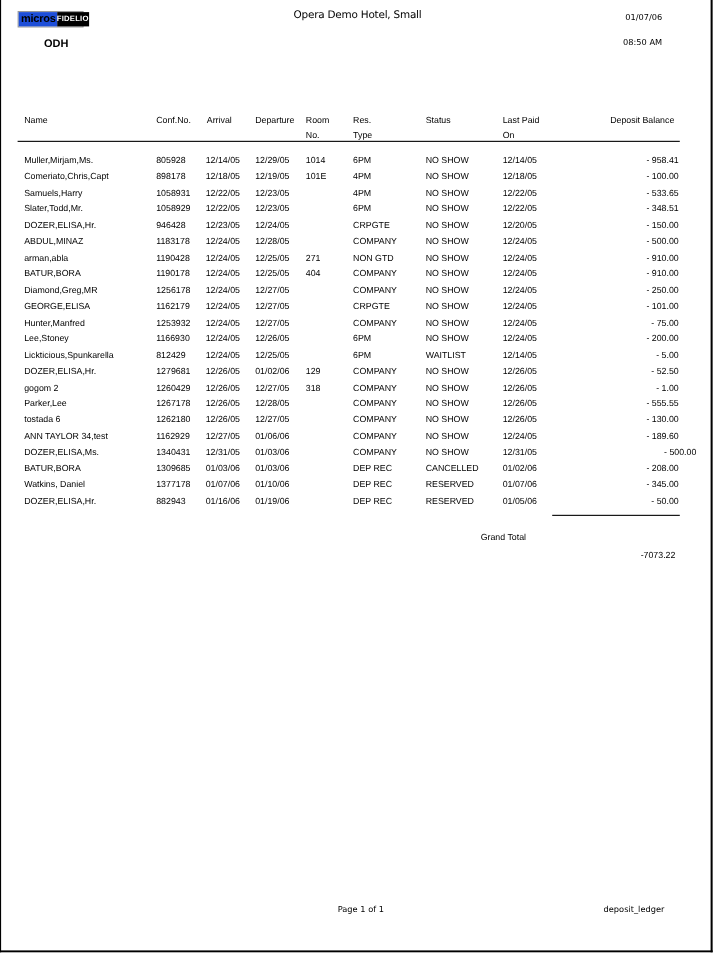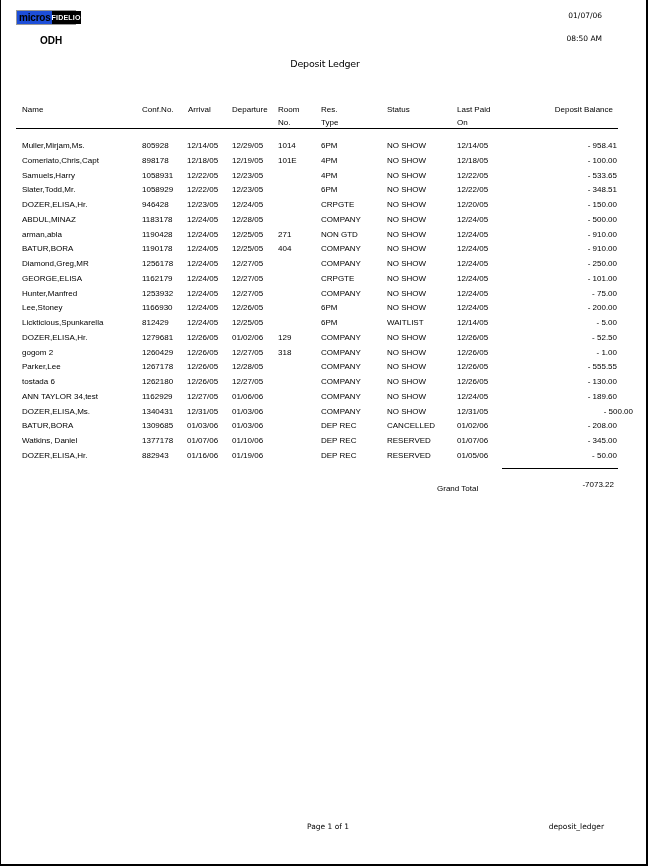--- a/index.html
+++ b/index.html
@@ -21,36 +21,36 @@
     .c-conf { left: 141px; }
     .c-arr { left: 186px; }
     .c-dep { left: 231px; }
     .c-room { left: 277px; }
     .c-res { left: 320px; }
     .c-stat { left: 386px; }
     .c-paid { left: 456px; }
     .c-bal { right: 32px; text-align: right; }
     .trule { position: absolute; left: 501px; top: 468px; width: 116px; height: 1px; background: #000; }
     .gt-label { position: absolute; left: 436px; top: 484px; font-size: 8px; }
-    .gt-value { position: absolute; right: 32px; top: 480px; font-size: 8px; text-align: center; }
+    .gt-value { position: absolute; right: 32px; top: 500px; font-size: 8px; text-align: center; }
     .pg { position: absolute; left: 306px; top: 822px; font-family: "DejaVu Sans", sans-serif; font-size: 7.5px; }
     .rpt { position: absolute; right: 42px; top: 822px; font-family: "DejaVu Sans", sans-serif; font-size: 7.5px; }
   </style>
 </head>
 <body>
 
 <div class="page">
   <div class="logo">
     <span class="l1">micros</span>
     <span class="l2">FIDELIO</span>
   </div>
+  <div class="hotel">Opera Demo Hotel, Small</div>
   <div class="date">01/07/06</div>
   <div class="time">08:50 AM</div>
   <div class="odh">ODH</div>
-  <div class="title">Deposit Ledger</div>
 
   <div>
     <div class="hdr" style="left:21px">Name</div>
     <div class="hdr" style="left:141px">Conf.No.</div>
     <div class="hdr" style="left:187px">Arrival</div>
     <div class="hdr" style="left:231px">Departure</div>
     <div class="hdr" style="left:277px">
       <div>Room</div>
       <div>No.</div>
     </div>

